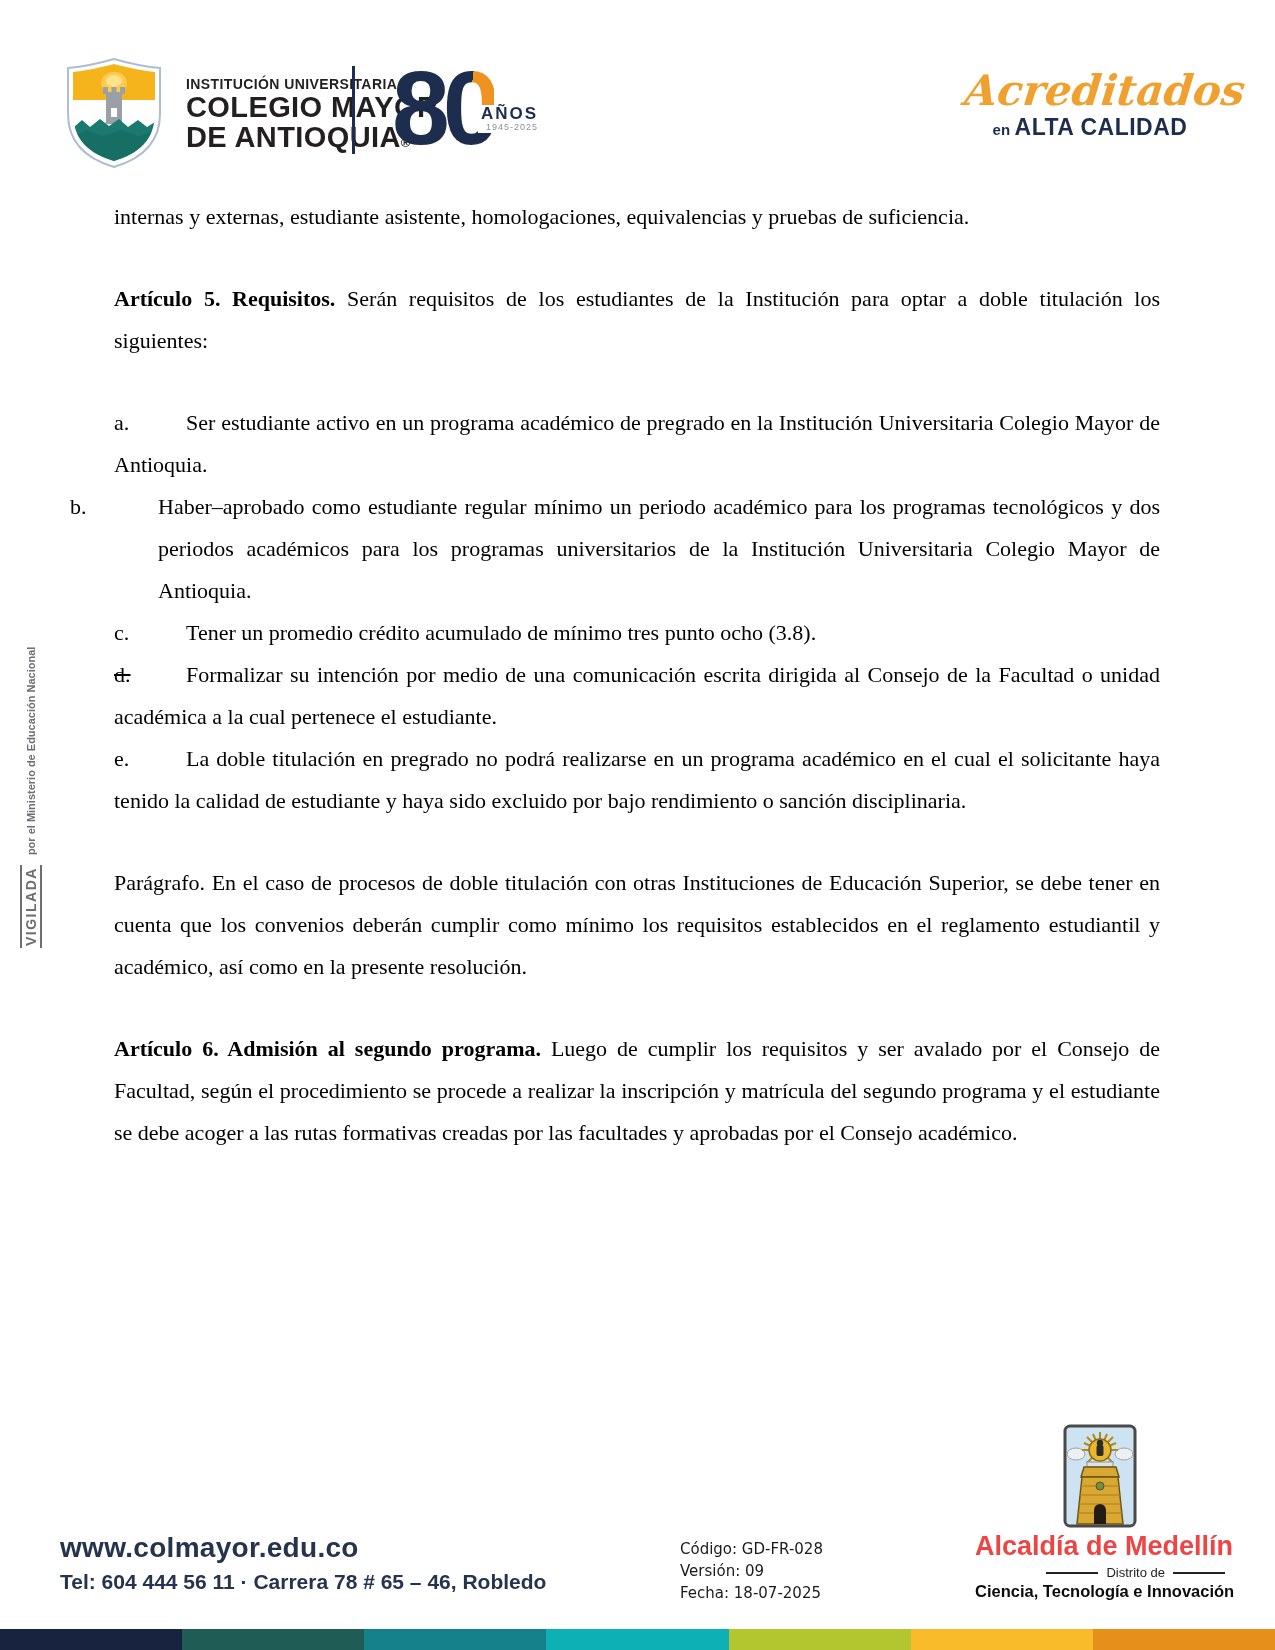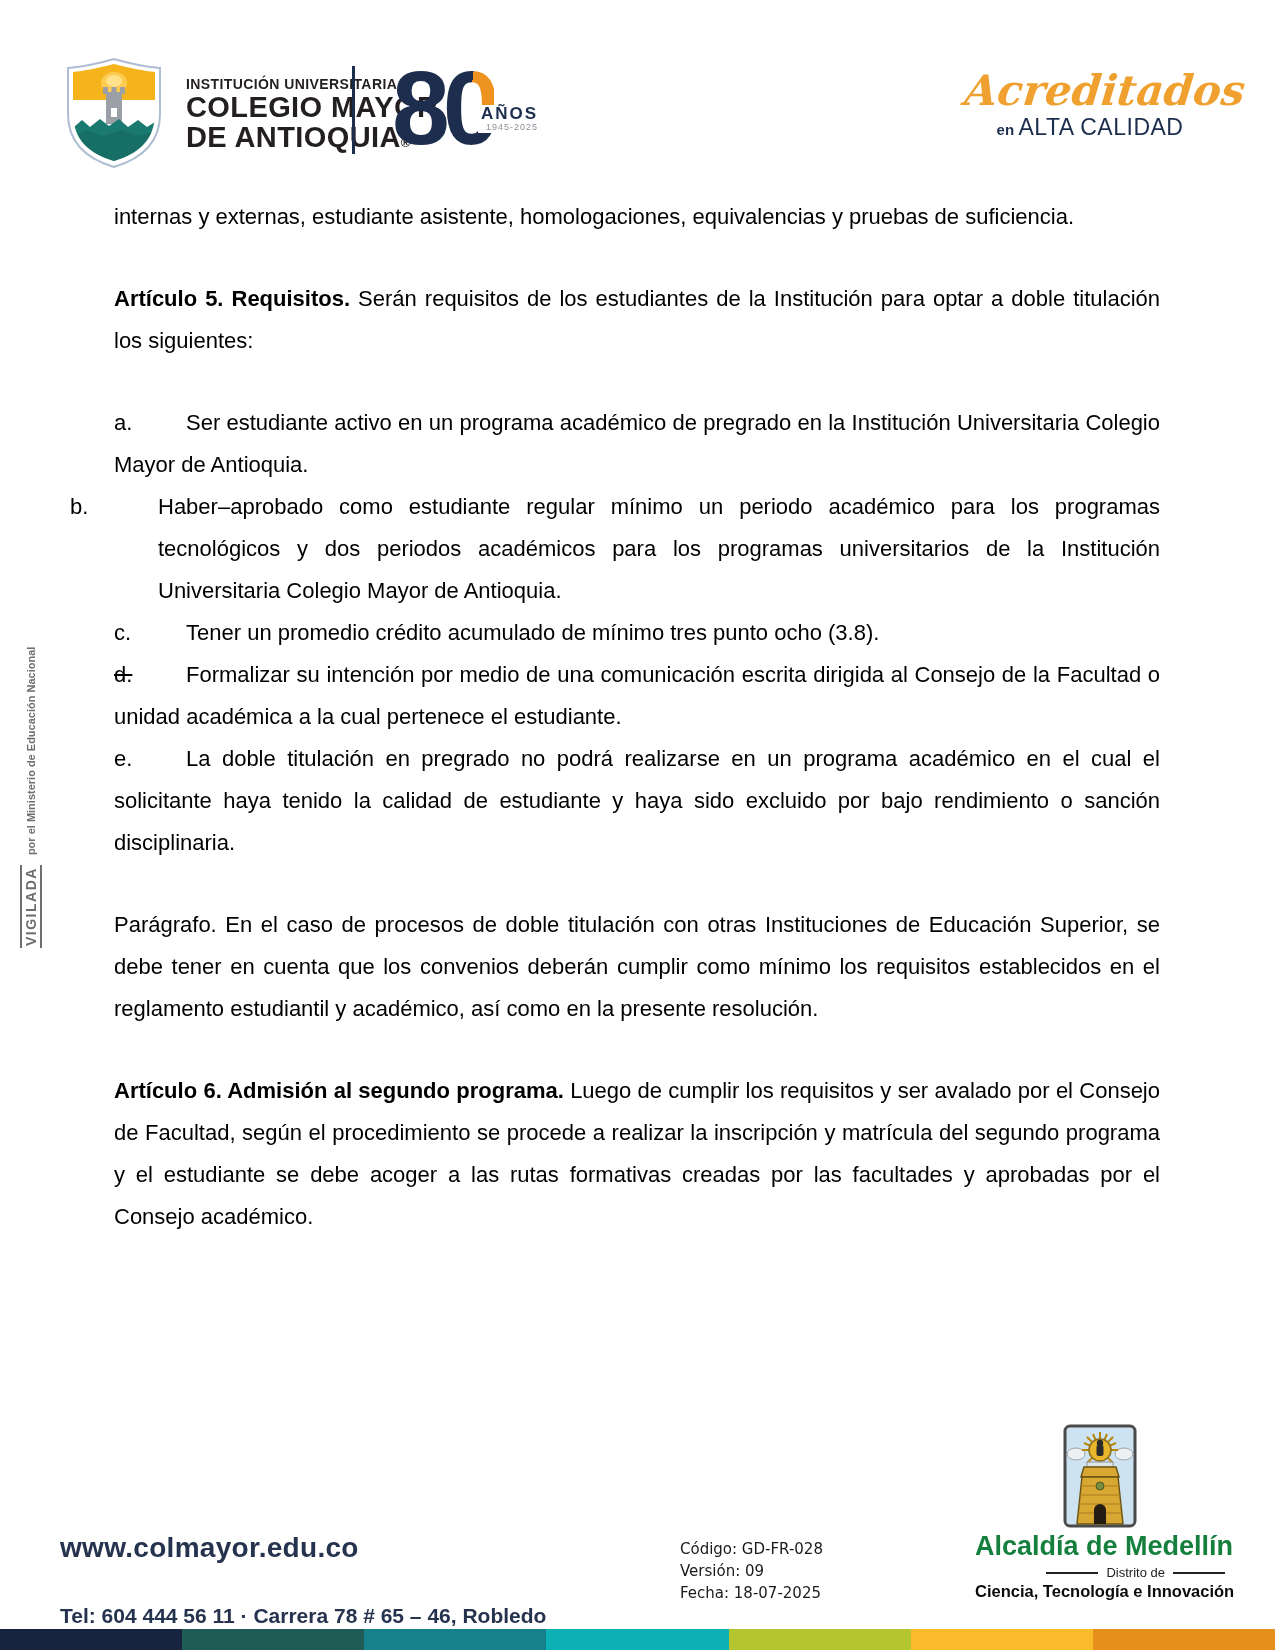--- a/index.html
+++ b/index.html
@@ -24,47 +24,47 @@
   .anniv-box { position:absolute; left:86px; top:52px; background:#fff; padding:1px 3px; text-align:left; }
   .anniv-label { font-size:17px; font-weight:bold; letter-spacing:2px; color:#1d2d4d; line-height:16px; }
   .anniv-years { font-size:9px; letter-spacing:1px; color:#8a8f98; line-height:10px;text-align:right; }
   .accred { position:absolute; right:60px; top:68px; width:250px; text-align:center; }
   .accred-script {
     font-family:"DejaVu Serif", serif; font-style:italic; font-weight:bold;
     font-size:42px; line-height:46px; color:#f0a02f; transform:skewX(-6deg);
   }
   .accred-line { margin-top:0; color:#1d2d4d; white-space:nowrap; }
   .accred-en { font-size:15px; font-weight:600; }
-  .accred-alta { font-size:23px; font-weight:400; letter-spacing:.5px; }
+  .accred-alta { font-size:23px; font-weight:700; letter-spacing:.5px; }
   
   .vigilada-wrap {
     position:absolute; left:14px; top:948px; width:255px; height:34px;
     transform:rotate(-90deg); transform-origin:0 0;
     display:flex; align-items:center; gap:10px; white-space:nowrap;
   }
   .vig-word {
     font-size:14px; font-weight:800; letter-spacing:1.5px; color:#6d6e71;
     border-top:2px solid #6d6e71; border-bottom:2px solid #6d6e71; padding:1px 2px;
   }
   .vig-min { font-size:11px; font-weight:600; color:#6d6e71; }
   
-  .content { position:absolute; left:114px; top:196px; width:1046px; }
+  .content { position:absolute; left:114px; top:196px; width:1046px;font-family:Liberation Serif, serif; }
   .content p { margin:0; font-size:22px; line-height:42px; text-align:justify; }
   .gap { margin-top:40px !important; }
   .marker { display:inline-block; width:72px; }
   .marker.narrow { width:44px; }
   .item-b { padding-left:44px; text-indent:-44px; }
   .struck { text-decoration:line-through; }
   
   .f-web { position:absolute; left:60px; top:1532px; font-size:28px; font-weight:800; letter-spacing:.3px; color:#25334e; }
-  .f-contact { position:absolute; left:60px; top:1570px; font-size:21px; font-weight:600; color:#25334e;margin-top:34px; }
+  .f-contact { position:absolute; left:60px; top:1570px; font-size:21px; font-weight:600; color:#25334e; }
   .f-code { position:absolute; left:680px; top:1538px; font-family:"DejaVu Sans", sans-serif; font-size:15px; line-height:22px; color:#1a1a1a; }
   .alcaldia { position:absolute; right:50px; top:1424px; width:250px; text-align:center; }
   .alc-emblem { display:block; margin:0 auto; }
-  .alc-title { font-size:27px; font-weight:800; color:#15803d; margin-top:3px; white-space:nowrap; }
+  .alc-title { font-size:27px; font-weight:800; color:#ef4444; margin-top:3px; white-space:nowrap; }
   .alc-sub { display:flex; align-items:center; justify-content:flex-end; gap:8px; font-size:13px; color:#222; margin-top:3px; }
   .alc-rule { flex:0 0 52px; height:2px; background:#222; }
   .alc-sub2 { font-size:16.5px; font-weight:800; color:#0b0b0b; margin-top:2px; white-space:nowrap; }
   .stripes { position:absolute; left:0; right:0; bottom:0; height:21px; display:flex; }
   .stripe { flex:1; }
 </style>
 </head>
 <body>
 
 <div class="page">

